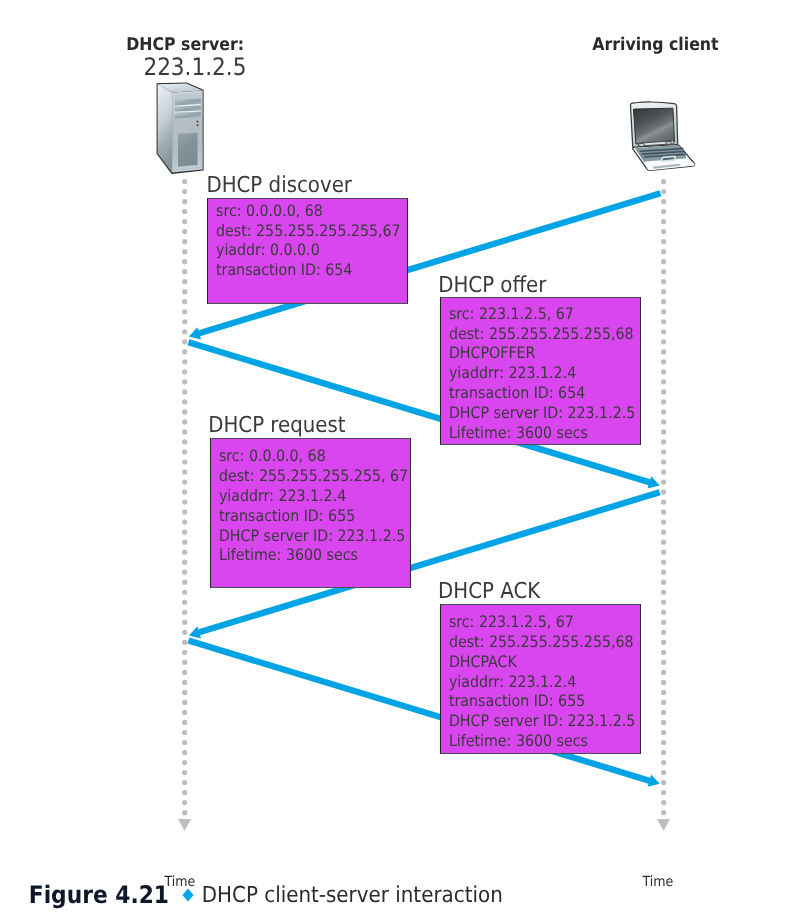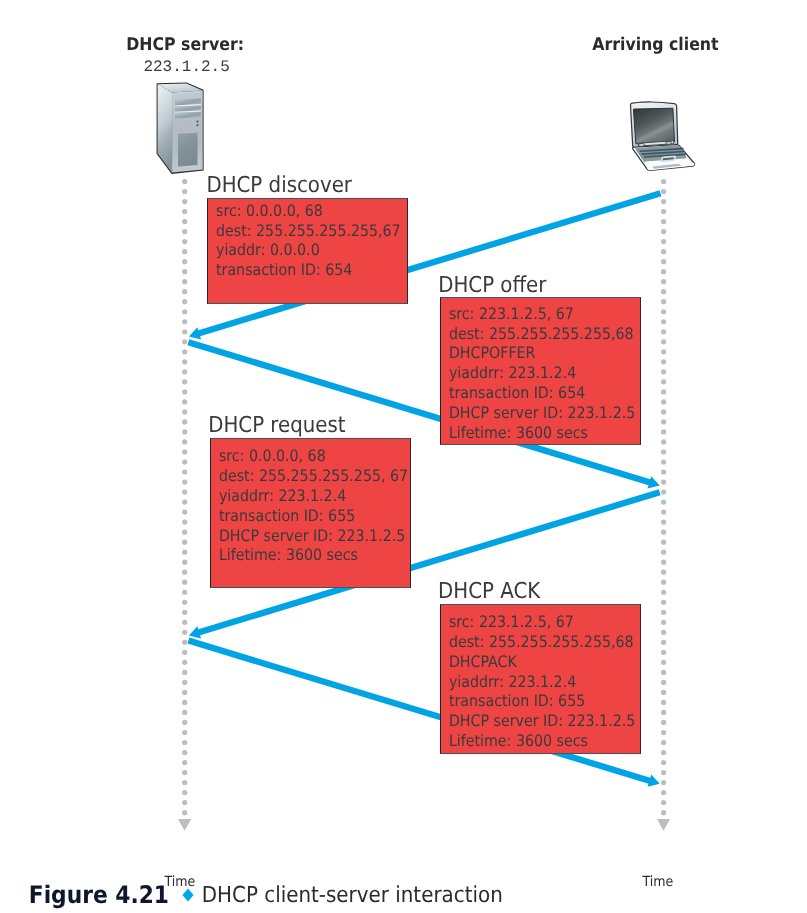--- a/index.html
+++ b/index.html
@@ -4,24 +4,24 @@
 <title>DHCP client-server interaction</title>
 <style>
   html,body{margin:0;padding:0;background:#ffffff;}
   body{width:807px;height:913px;position:relative;overflow:hidden;
        font-family:"DejaVu Sans",sans-serif;font-stretch:condensed;color:#231f20;
        -webkit-font-smoothing:antialiased;text-rendering:geometricPrecision;}
   #stage{position:absolute;left:0;top:0;width:807px;height:901px;will-change:transform;}
   .abs{position:absolute;}
 
   .hdr{font-weight:bold;font-size:17.5px;line-height:17.5px;white-space:nowrap;color:#2b2b2d;}
-  .hdr-sub{font-size:16px;line-height:18.9px;white-space:nowrap;color:#3a3a3c;font-family:Liberation Mono, monospace;}
+  .hdr-sub{font-size:24px;line-height:18.9px;white-space:nowrap;color:#3a3a3c;}
 
   .msgtitle{font-size:22px;line-height:19px;white-space:nowrap;color:#3a3a3c;}
-  .msgbox{background:#ef4444;border:1.4px solid #4e5154;border-left-color:#222224;border-right-color:#2a2a2c;box-sizing:border-box;}
+  .msgbox{background:#d946ef;border:1.4px solid #4e5154;border-left-color:#222224;border-right-color:#2a2a2c;box-sizing:border-box;}
   .msgbox .ln{font-size:15.8px;line-height:19.83px;white-space:nowrap;color:#3a3a3c;}
   .msgbox .lns{position:absolute;left:8px;}
 
   .timelabel{font-size:14px;line-height:19.3px;white-space:nowrap;color:#2b2b2d;margin-top:40px;}
 
   .caption{position:absolute;left:0;top:0;width:807px;height:913px;}
   .caption-fig{color:#0f172a;font-weight:bold;font-size:24.2px;line-height:24.2px;white-space:nowrap;}
   
   .caption-txt{color:#2b2b2d;font-size:22.1px;line-height:22.1px;white-space:nowrap;}
 </style>

